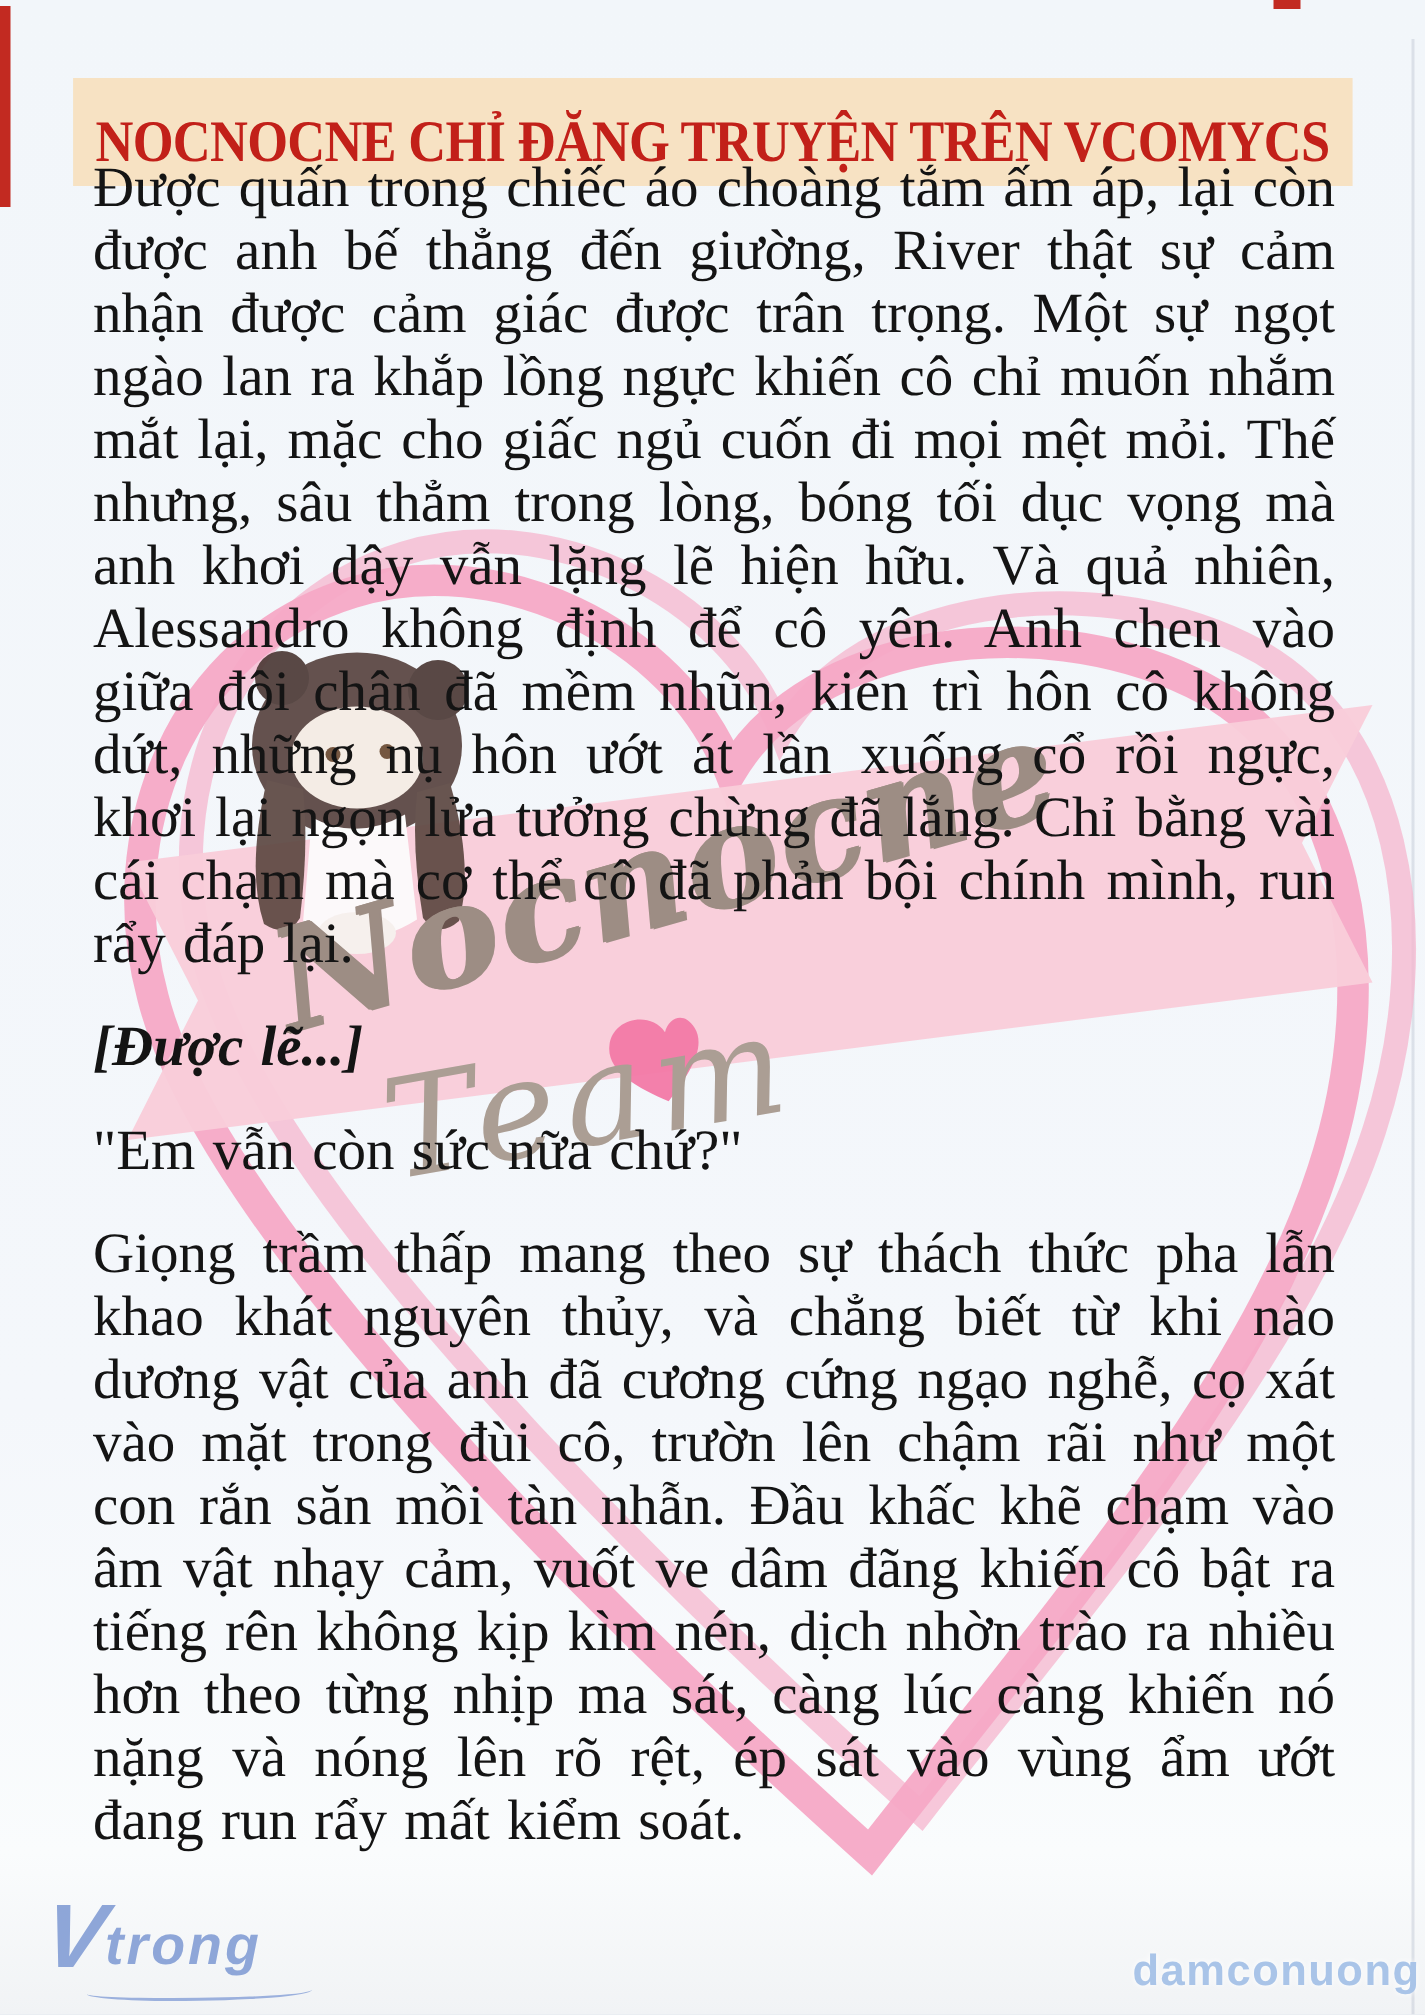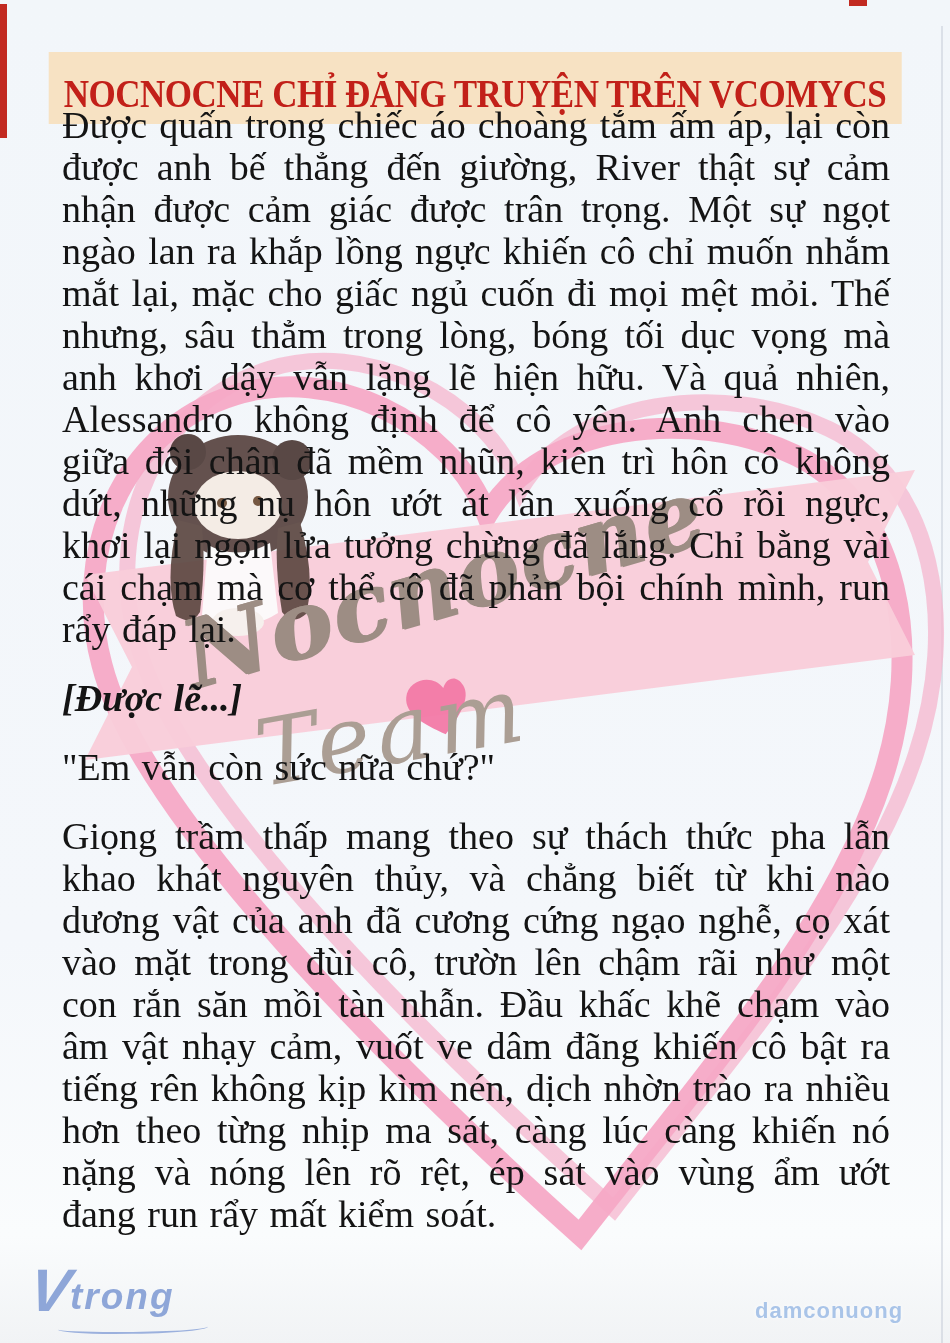--- a/index.html
+++ b/index.html
@@ -56,21 +56,21 @@
   }
   .vcomycs .v-init { font-size:60px; line-height:58px; transform:skewX(-8deg); }
   .vcomycs .v-rest { font-size:37px; line-height:46px; letter-spacing:2px; }
   .vcomycs-underline {
     position:absolute; left:58px; top:1322px; width:150px; height:12px;
     border-bottom:2px solid #9bb0dd; border-radius:0 0 100% 60%; z-index:3;
   }
   .damconuong {
     position:absolute; z-index:3; left:755px; top:1298px;
     color:#a9c4e8; font-family:"Liberation Sans", sans-serif;
-    font-weight:bold; font-size:22px; letter-spacing:1px;
+    font-weight:bold; font-size:29px; letter-spacing:1px;
     text-shadow:0 0 4px #ffffff;
   }
 </style>
 </head>
 <body>
 
 <div class="page">
 
   <div class="red-bar-left"></div>
   <div class="red-bar-topright"></div>

